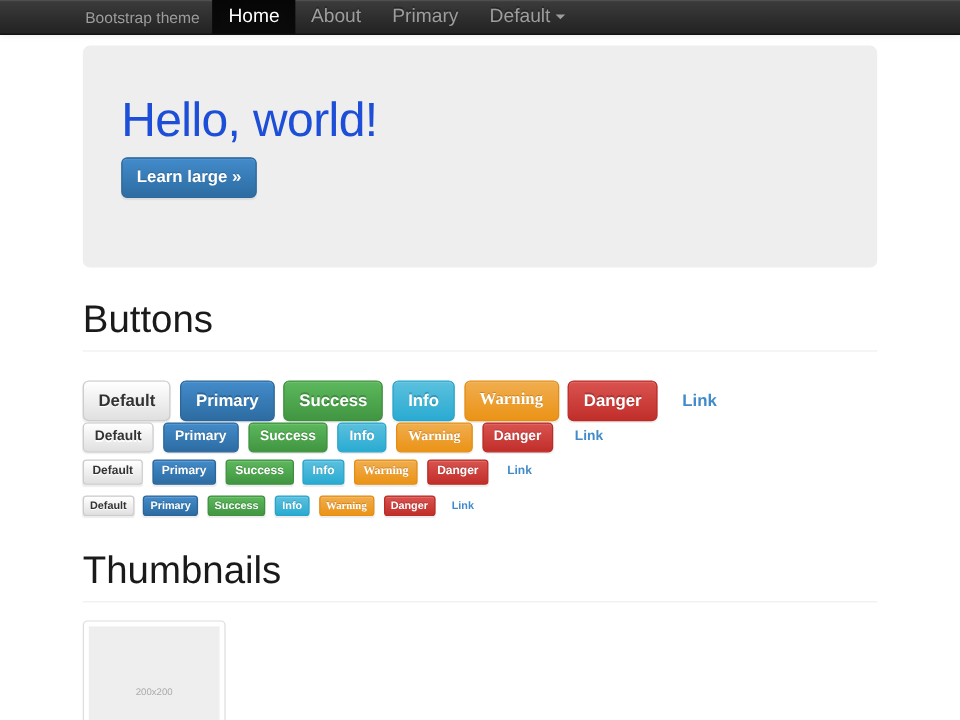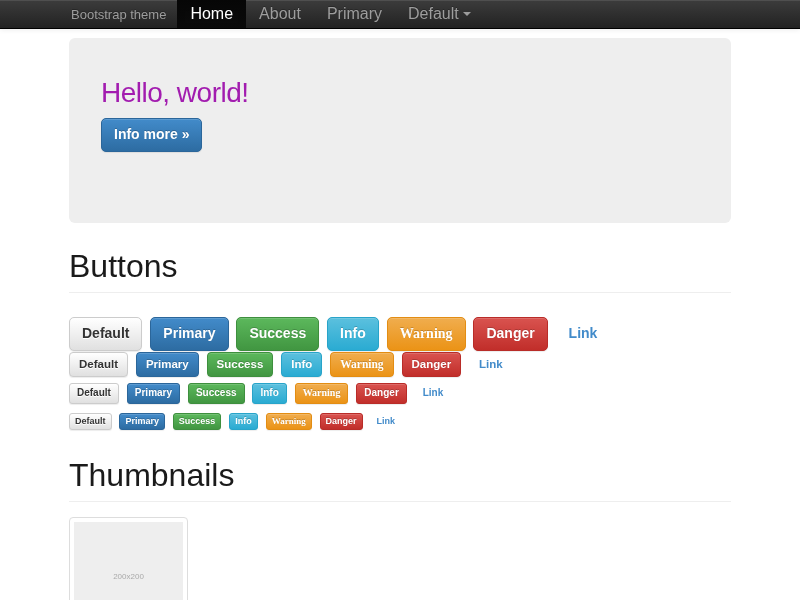--- a/index.html
+++ b/index.html
@@ -87,24 +87,24 @@
   
   .jumbotron {
     margin-top: 9px;
     padding: 40px 32px 34px 32px;
     background-color: #eeeeee;
     border-radius: 6px;
     height: 185px;
   }
   .jumbotron h1 {
     margin: 0 0 9px 0;
-    font-size: 28px;
+    font-size: 40px;
     font-weight: 500;
     line-height: 1.1;
-    color: #a21caf;
+    color: #1d4ed8;
     letter-spacing: -0.5px;
   }
   .jumbotron p {
     margin: 0 0 14px 0;
     font-size: 13.5px;
     line-height: 1.5;
     color: #333333;
     max-width: 600px;
   }
 
@@ -251,21 +251,21 @@
         </a>
       </li>
     </ul>
   </div>
 </div>
 
 <div class="container">
 
   <div class="jumbotron">
     <h1>Hello, world!</h1>
-    <a class="btn btn-primary btn-lg">Info more »</a>
+    <a class="btn btn-primary btn-lg">Learn large »</a>
   </div>
 
   <div class="section-buttons">
     <div class="page-header">
       <h2>Buttons</h2>
     </div>
 
     <div class="btn-stack">
 
       <div class="btn-row btn-row-lg">

